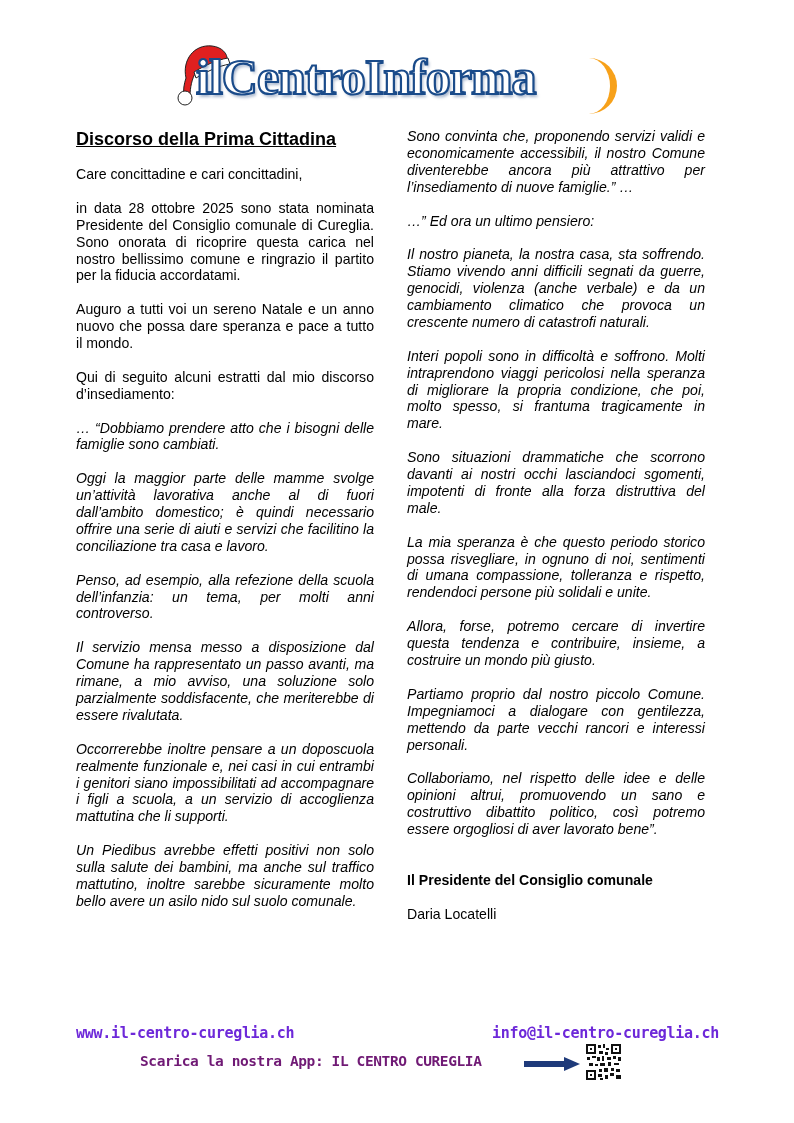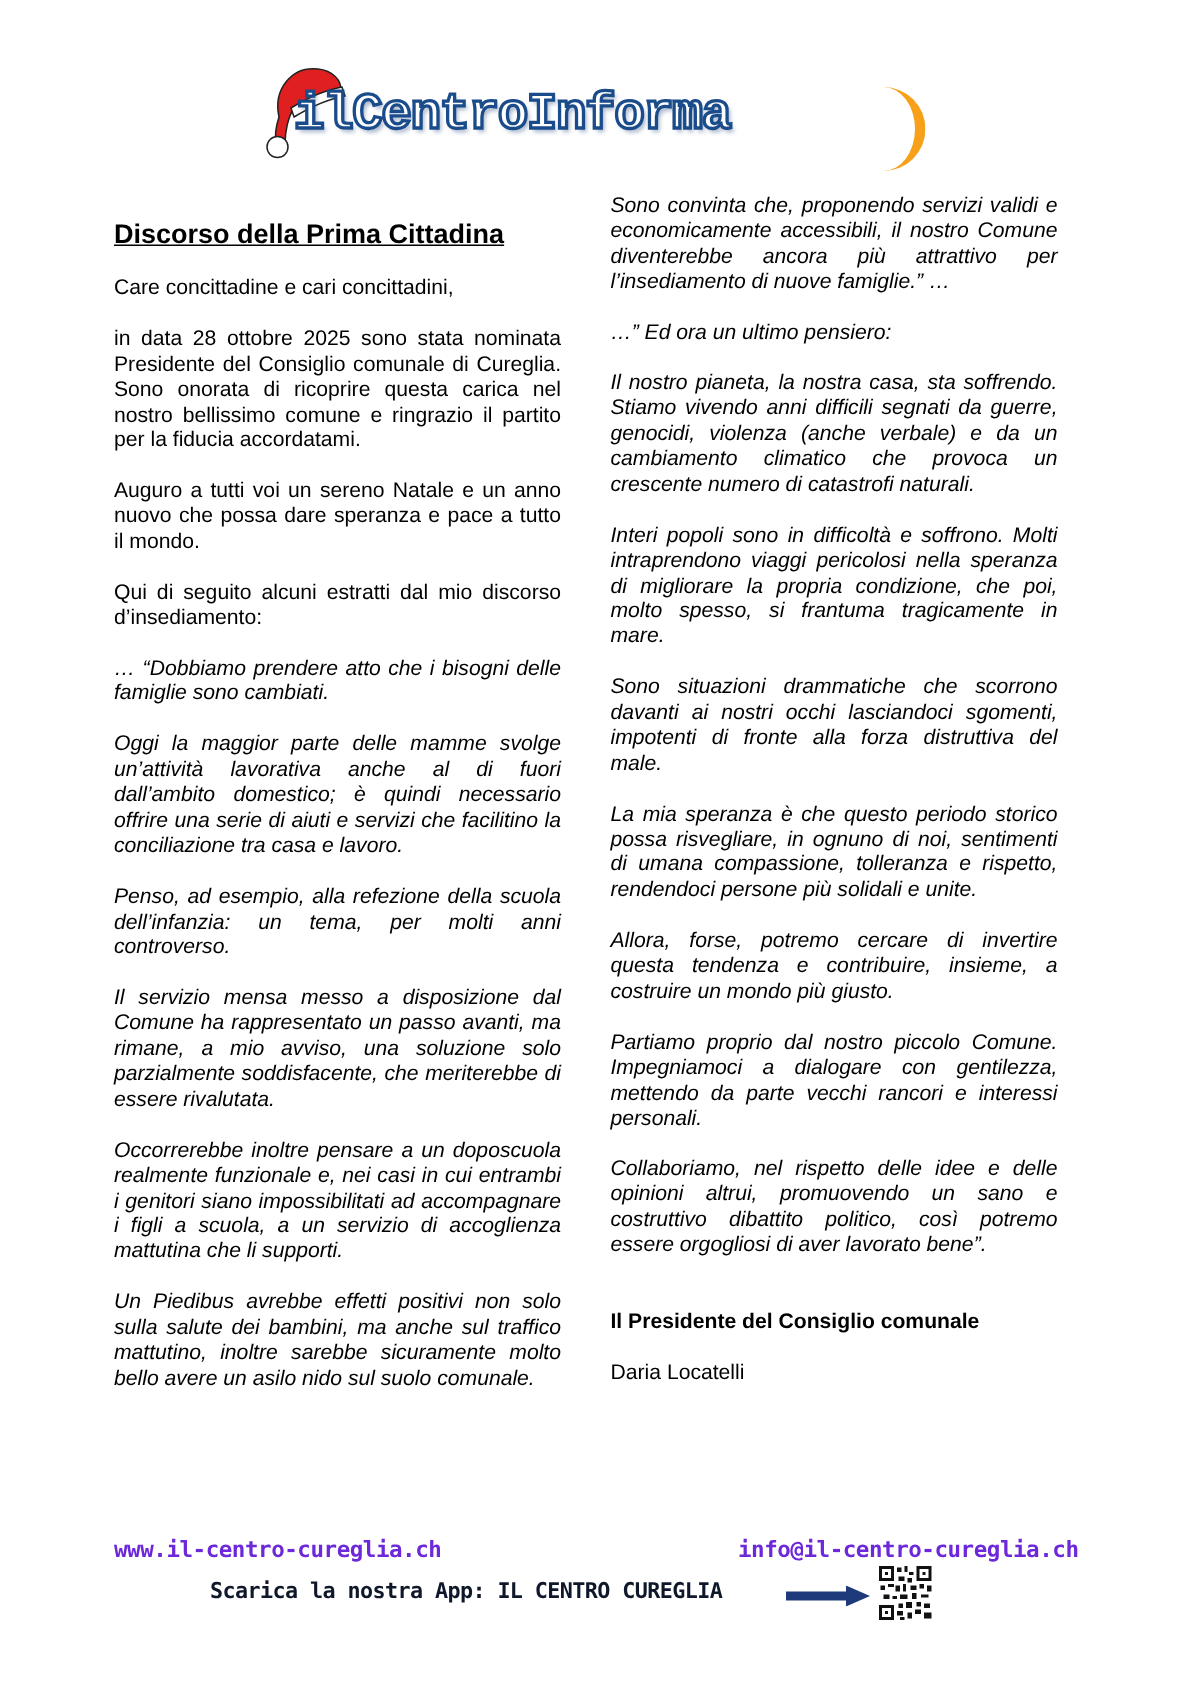--- a/index.html
+++ b/index.html
@@ -1,52 +1,52 @@
 <!DOCTYPE html>
 <html><head>
   <meta charset="utf-8">
   <style>
     html, body { margin: 0; padding: 0; background: #ffffff; }
     body { width: 794px; height: 1123px; position: relative; overflow: hidden; font-family: "Liberation Sans", sans-serif; color: #000; }
 
     .logo { position: absolute; left: 172px; top: 38px; width: 450px; height: 80px; }
     .logo-text {
       position: absolute; left: 24px; top: 4px;
-      font-family: Liberation Mono, monospace; font-weight: bold; font-size: 34px; letter-spacing: -1px;
+      font-family: Liberation Serif, serif; font-weight: bold; font-size: 50px; letter-spacing: -1px;
       color: #ffffff;
       -webkit-text-stroke: 2.2px #1a4b8a;
       text-shadow: 2px 3px 3px rgba(60,90,140,0.45);
       line-height: 70px; white-space: nowrap; text-align: right;
     }
     .logo-paren {
       position: absolute; left: 416px; top: 20px; width: 22px; height: 56px;
       border-right: 7px solid #f7a11a; border-radius: 0 40px 40px 0;
       border-top: 0; border-bottom: 0;
     }
     .logo-hat { position: absolute; left: 0; top: 0; width: 60px; height: 70px; }
 
     .col { position: absolute; top: 128px; width: 298px; font-size: 14.1px; line-height: 16.9px; }
     .col-left { left: 76px; }
     .col-right { left: 407px; }
     .col p { margin: 0 0 16.9px 0; text-align: justify; }
     .col p.it { font-style: italic; }
-    .title { font-size: 18px; font-weight: bold; text-decoration: underline; margin: 17px 0 16px 0; line-height: 22px; }
+    .title { font-size: 18px; font-weight: bold; text-decoration: underline; margin: 0 0 16px 0; line-height: 22px; }
     .spacer { height: 16.9px; }
     .sig-title { font-weight: bold; margin: 0; }
     .sig-name { margin: 0; }
 
     .footer-url, .footer-mail {
       position: absolute; top: 1024px; font-family: "DejaVu Sans Mono", monospace; font-weight: bold;
       font-size: 15px; color: #6d28d9; letter-spacing: -0.3px;
     }
     .footer-url { left: 76px; }
     .footer-mail { right: 75px; }
     .footer-app {
       position: absolute; left: 140px; top: 1053px; font-family: "DejaVu Sans Mono", monospace; font-weight: bold;
-      font-size: 14.5px; color: #0f172a; letter-spacing: -0.4px;
+      font-size: 14.5px; color: #701a75; letter-spacing: -0.4px;
     }
     .arrow { position: absolute; left: 524px; top: 1057px; width: 56px; height: 14px; }
     .qr { position: absolute; left: 585px; top: 1043px; width: 37px; height: 38px; }
   </style>
 </head>
 <body>
 
 <div class="logo">
   <svg class="logo-hat" viewBox="0 0 60 70">
     <path d="M14 40 C 10 22, 22 6, 40 8 C 50 9, 56 16, 55 22 L 24 34 C 20 40, 18 50, 18 58 L 12 58 C 11 52, 12 46, 14 40 Z" fill="#e02020" stroke="#222" stroke-width="1"></path>

